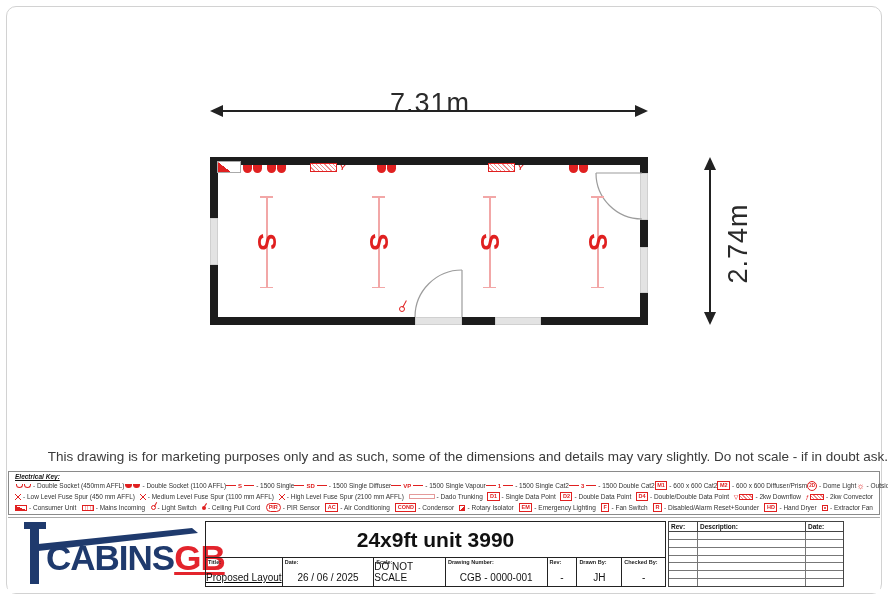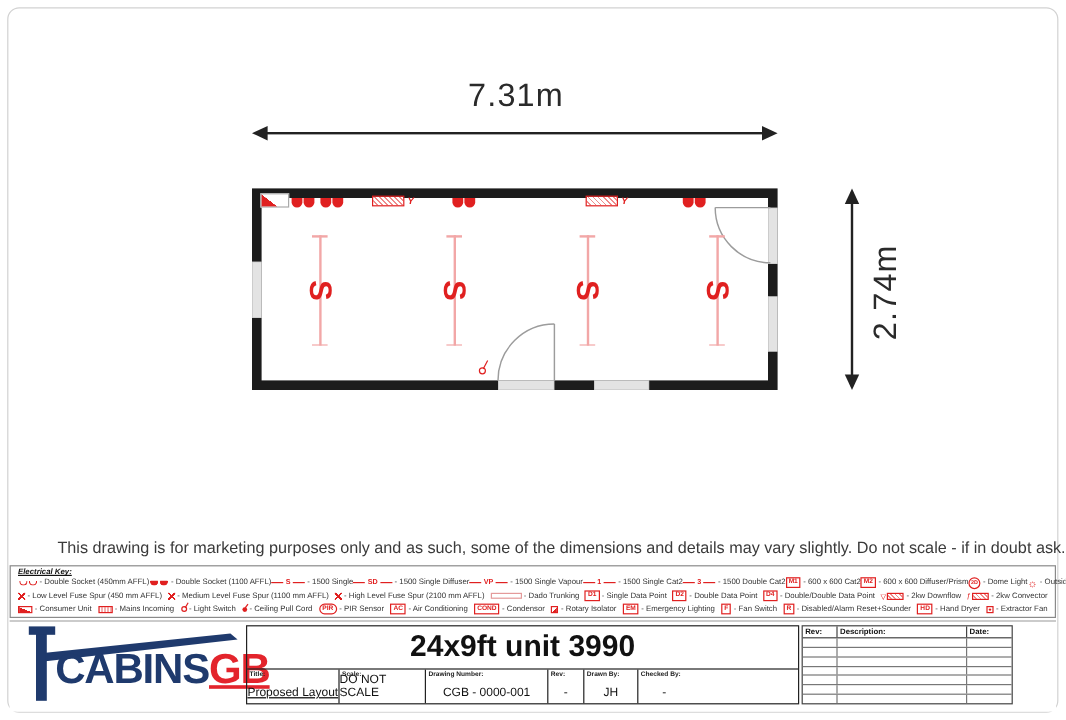--- a/index.html
+++ b/index.html
@@ -3,21 +3,21 @@
 <meta charset="utf-8">
 <style>
   :root{
     --red:#e02020; --pink:#f2a7a7; --navy:#1f3a6d; --logored:#e3242c; --wall:#1c1c1c;
   }
   *{box-sizing:border-box; margin:0; padding:0;}
   body{width:888px;height:600px;background:#fff;font-family:"Liberation Sans",sans-serif;position:relative;overflow:hidden;}
   .sheet-border{position:absolute;left:6px;top:6px;right:6px;bottom:6px;border:1.5px solid #d2d2d2;border-radius:10px;pointer-events:none;}
 
   
-  .dim-label-h{position:absolute;left:330px;top:64px;width:200px;text-align:center;font-size:27px;color:#2a2a2a;letter-spacing:1px;}
+  .dim-label-h{position:absolute;left:330px;top:88px;width:200px;text-align:center;font-size:27px;color:#2a2a2a;letter-spacing:1px;}
   .arrow-h{position:absolute;left:213px;top:110px;width:432px;height:2px;background:#222;}
   .arrow-h::before{content:"";position:absolute;left:-3px;top:-5px;border-right:13px solid #222;border-top:6px solid transparent;border-bottom:6px solid transparent;}
   .arrow-h::after{content:"";position:absolute;right:-3px;top:-5px;border-left:13px solid #222;border-top:6px solid transparent;border-bottom:6px solid transparent;}
   .arrow-v{position:absolute;left:709px;top:160px;width:2px;height:162px;background:#222;}
   .arrow-v::before{content:"";position:absolute;top:-3px;left:-5px;border-bottom:13px solid #222;border-left:6px solid transparent;border-right:6px solid transparent;}
   .arrow-v::after{content:"";position:absolute;bottom:-3px;left:-5px;border-top:13px solid #222;border-left:6px solid transparent;border-right:6px solid transparent;}
   .dim-label-v{position:absolute;left:658px;top:228px;width:160px;text-align:center;font-size:27px;color:#2a2a2a;letter-spacing:1px;transform:rotate(-90deg);transform-origin:center;}
 
   
   .walls{position:absolute;left:210px;top:157px;width:438px;height:168px;border:8px solid var(--wall);background:#fff;}
@@ -80,21 +80,21 @@
   .s-extractor::after{content:"";position:absolute;left:1.5px;top:1.5px;width:2px;height:2px;background:var(--red);border-radius:50%;}
 
   
   .tblock{position:absolute;left:8px;right:8px;top:517px;bottom:7px;border-top:1px solid #aaa;background:#fff;}
   .logo{position:absolute;left:14px;top:2px;width:195px;height:70px;}
   .logo svg{position:absolute;left:0;top:0;}
   .logo .txt{position:absolute;left:24px;top:20px;font-size:35px;font-weight:bold;letter-spacing:-1px;line-height:1;}
   .logo .c1{color:var(--navy);}
   .logo .c2{color:var(--logored);text-decoration:underline;}
   .main-box{position:absolute;left:197px;top:3px;width:461px;height:66px;border:1.3px solid #222;display:flex;flex-direction:column;}
-  .main-title{flex:1;display:flex;align-items:center;justify-content:center;font-size:25px;font-weight:bold;color:#111;}
+  .main-title{flex:1;display:flex;align-items:center;justify-content:center;font-size:21px;font-weight:bold;color:#111;}
   .fields{display:flex;height:29px;border-top:1.3px solid #222;}
   .fcell{height:100%;border-left:1px solid #222;position:relative;display:flex;align-items:flex-end;justify-content:center;padding-bottom:3px;}
   .fcell:first-child{border-left:none;}
   .fcell .flabel{position:absolute;left:2px;top:1px;font-size:5.5px;color:#222;font-weight:bold;}
   .fcell .fvalue{font-size:10px;color:#111;}
   .rev-table{position:absolute;left:660px;top:3px;width:176px;height:66px;border:1px solid #444;display:flex;flex-direction:column;font-size:6.5px;}
   .rev-hrow{display:flex;height:10px;border-bottom:1px solid #444;font-weight:bold;color:#111;}
   .rev-hrow span{padding:1px 2px;border-left:1px solid #444;}
   .rev-hrow span:first-child{border-left:none;}
   .rev-row{flex:1;display:flex;border-bottom:1px solid #777;}
@@ -354,20 +354,24 @@
     </svg>
     <div class="txt"><span class="c1">CABINS</span><span class="c2">GB</span></div>
   </div>
   <div class="main-box">
     <div class="main-title">24x9ft unit 3990</div>
     <div class="fields" id="fields">
         <div class="fcell" style="width: 76px; text-decoration: underline;">
           <span class="flabel">Title:</span>
           <span class="fvalue">Proposed Layout</span>
         </div>
+        <div class="fcell" style="width: 92px;">
+          <span class="flabel">Date:</span>
+          <span class="fvalue">26 / 06 / 2025</span>
+        </div>
         <div class="fcell" style="width: 72px;">
           <span class="flabel">Scale:</span>
           <span class="fvalue">DO NOT SCALE</span>
         </div>
         <div class="fcell" style="width: 102px;">
           <span class="flabel">Drawing Number:</span>
           <span class="fvalue">CGB - 0000-001</span>
         </div>
         <div class="fcell" style="width: 30px;">
           <span class="flabel">Rev:</span>

